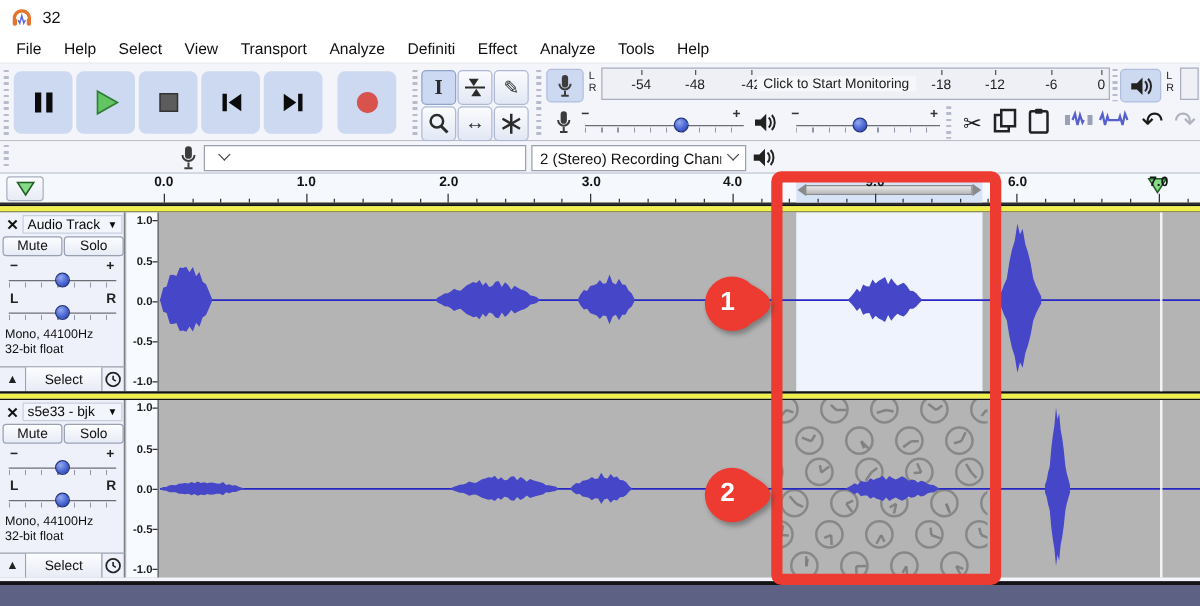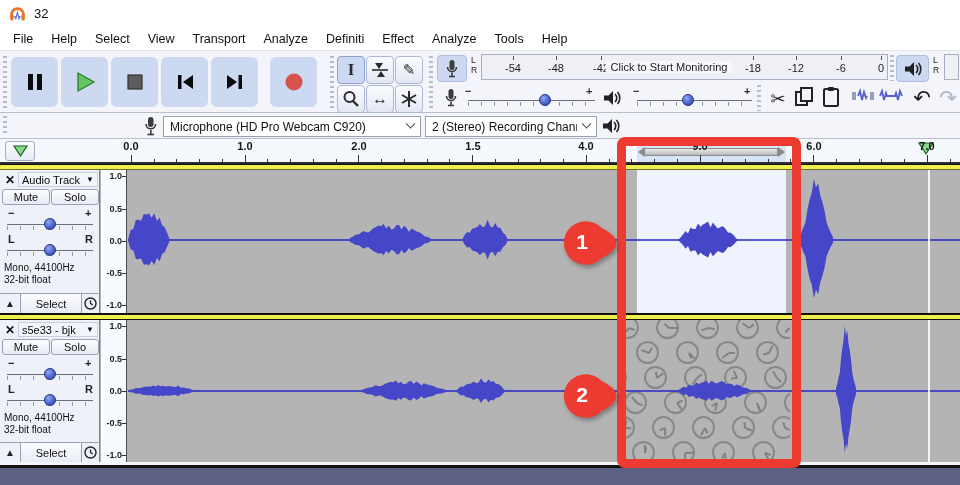--- a/index.html
+++ b/index.html
@@ -284,21 +284,20 @@
 
   <div class="devicebar abs">
     <div class="grip" style="left:3px; top:3px; height:20px;"></div>
     <svg class="abs" style="left:143px; top:3px;" width="15" height="21">
         <rect x="5" y="1" width="5.5" height="10" rx="2.7" fill="#3c3c3c"></rect>
         <path d="M3 8 a4.8 4.8 0 0 0 9.6 0" fill="none" stroke="#3c3c3c" stroke-width="1.6"></path>
         <line x1="7.8" y1="14" x2="7.8" y2="18" stroke="#3c3c3c" stroke-width="1.6"></line>
         <line x1="4.5" y1="18.5" x2="11" y2="18.5" stroke="#3c3c3c" stroke-width="1.6"></line>
       </svg>
     <div class="select" style="left:163px; width:258px;">
-      <span class="val">Microphone (HD Pro Webcam C920)</span>
         <span class="chev"></span>
     </div>
     <div class="select" style="left:425px; width:172px;">
       <span class="val">2 (Stereo) Recording Chann</span>
         <span class="chev"></span>
     </div>
     <svg class="abs" style="left:601px; top:4px;" width="21" height="18">
         <polygon points="2,6.5 6.5,6.5 11,2 11,16 6.5,11.5 2,11.5" fill="#222"></polygon>
         <path d="M13 5 a5.5 5.5 0 0 1 0 8 M15.5 3 a9 9 0 0 1 0 12" fill="none" stroke="#222" stroke-width="1.6"></path>
       </svg>
@@ -314,21 +313,21 @@
 
     <div class="qp-bar" style="left:644px; width:134px;"></div>
     <div class="qp-arrow" style="left:638px; border-right:7px solid #8a8a8a;"></div>
     <div class="qp-arrow" style="left:778px; border-left:7px solid #8a8a8a;"></div>
     <svg class="abs" style="left:917px; top:2px;" width="18" height="15">
         <polygon points="2,2 16,2 9,13" fill="#86d989" stroke="#1f5e24" stroke-width="1.2"></polygon>
       </svg>
   <span class="tl-label" style="left: 131px;">0.0</span>
       <span class="tl-label" style="left: 245px;">1.0</span>
       <span class="tl-label" style="left: 359px;">2.0</span>
-      <span class="tl-label" style="left: 473px;">1.5</span>
+      <span class="tl-label" style="left: 473px;">3.0</span>
       <span class="tl-label" style="left: 586px;">4.0</span>
       <span class="tl-label" style="left: 700px;">9.0</span>
       <span class="tl-label" style="left: 814px;">6.0</span>
       <span class="tl-label" style="left: 927px;">7.0</span>
       <i class="tl-tick" style="left: 131px; height: 7px;"></i>
       <i class="tl-tick" style="left: 154px; height: 3px;"></i>
       <i class="tl-tick" style="left: 176px; height: 3px;"></i>
       <i class="tl-tick" style="left: 199px; height: 3px;"></i>
       <i class="tl-tick" style="left: 222px; height: 3px;"></i>
       <i class="tl-tick" style="left: 245px; height: 7px;"></i>

